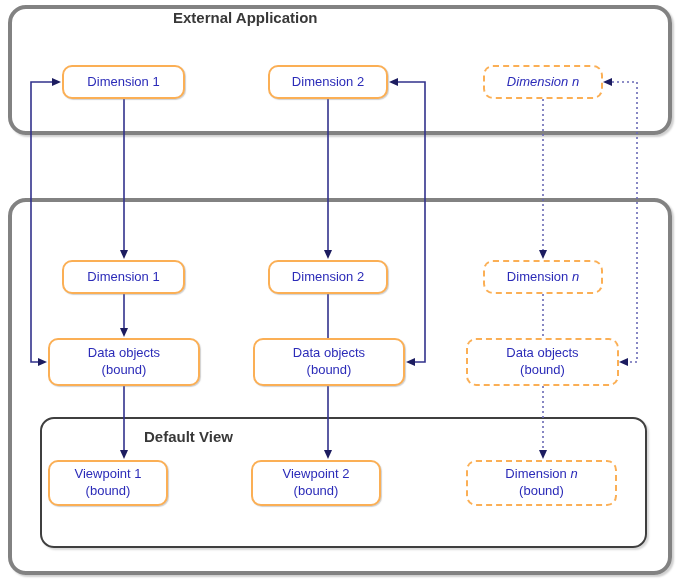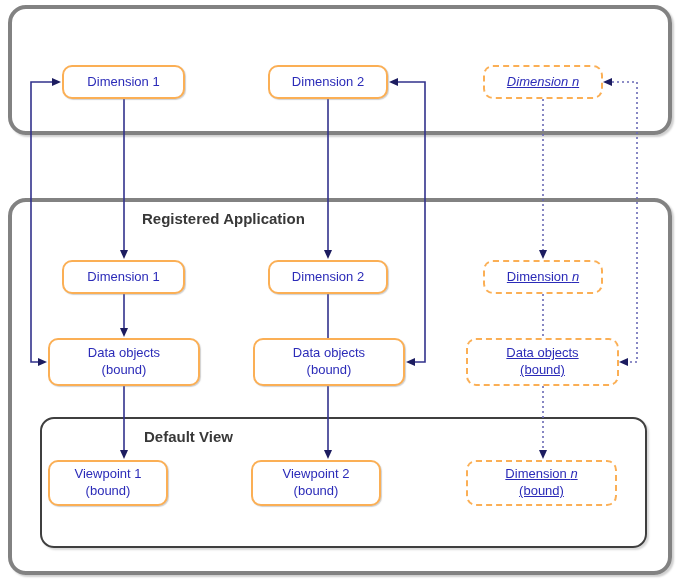--- a/index.html
+++ b/index.html
@@ -21,35 +21,35 @@
     color:#383838; white-space:nowrap;
   }
   svg.connectors { position:absolute; left:0; top:0; z-index:2; }
   .node {
     position:absolute; box-sizing:border-box; z-index:3;
     background:#ffffff; border:2px solid #fbaf55; border-radius:10px;
     color:#2b2bb8; font-size:13px; line-height:1.3; text-align:left;
     display:flex; flex-direction:column; align-items:center; justify-content:center;
     box-shadow:1px 1px 1px rgba(150,150,150,0.45);
   }
-  .node.dashed { border-style:dashed; box-shadow:none;text-decoration:underline; }
+  .node.dashed { border-style:dashed; box-shadow:none; }
   .node.italic { font-style:italic; }
   .it { font-style:italic; }
   .nline { white-space:nowrap; }
 </style>
 </head>
 <body>
 
 <div class="stage">
 
   <div class="container" style="left:8px;top:5px;width:664px;height:130px"></div>
   <div class="container" style="left:8px;top:198px;width:664px;height:377px"></div>
   <div class="container thin" style="left:40px;top:417px;width:607px;height:131px"></div>
 
-  <div class="zone-title" style="left:142px;top:210px">Registered Application</div>
+  <div class="zone-title" style="left:173px;top:9px">External Application</div>
   <div class="zone-title" style="left:144px;top:428px">Default View</div>
 
   <svg class="connectors" width="679" height="581" viewBox="0 0 679 581">
 
     <g stroke="#32328c" stroke-width="1.6" fill="none">
       <path d="M124,99 V250"></path>
       <path d="M124,294 V328"></path>
       <path d="M124,385 V450"></path>
       <path d="M52,82 H31 V362 H38"></path>
     </g>

